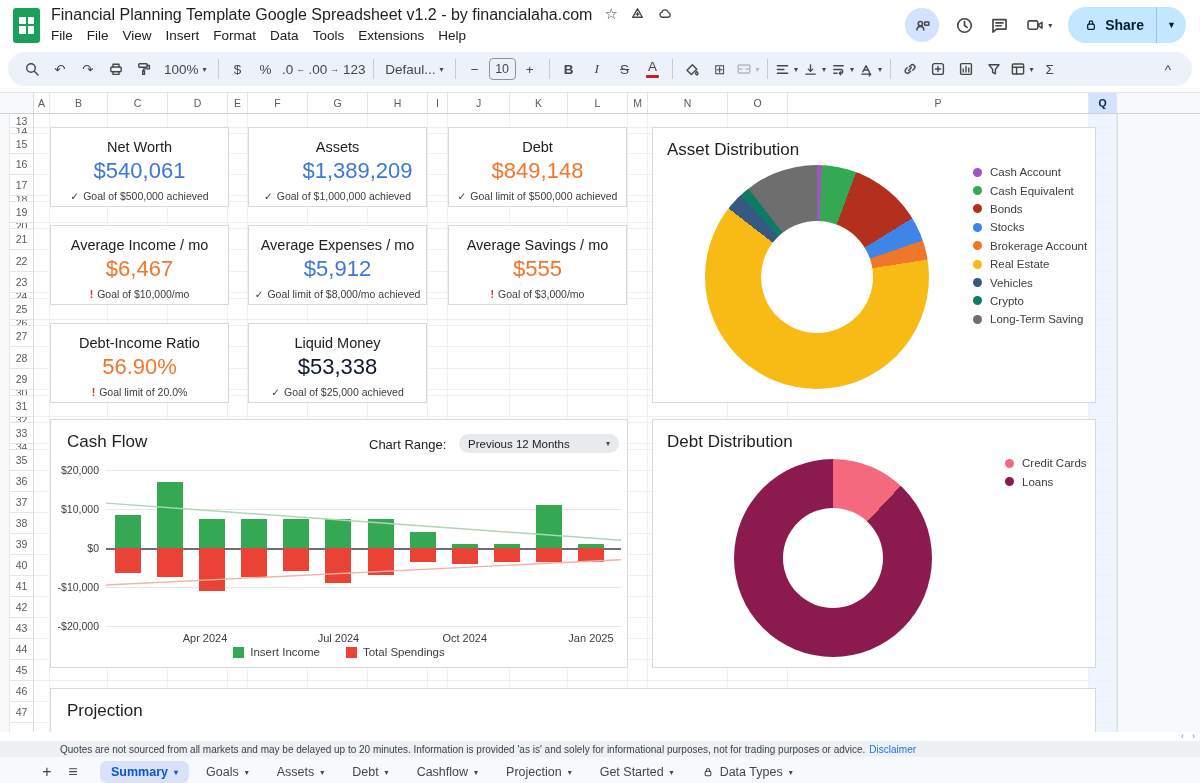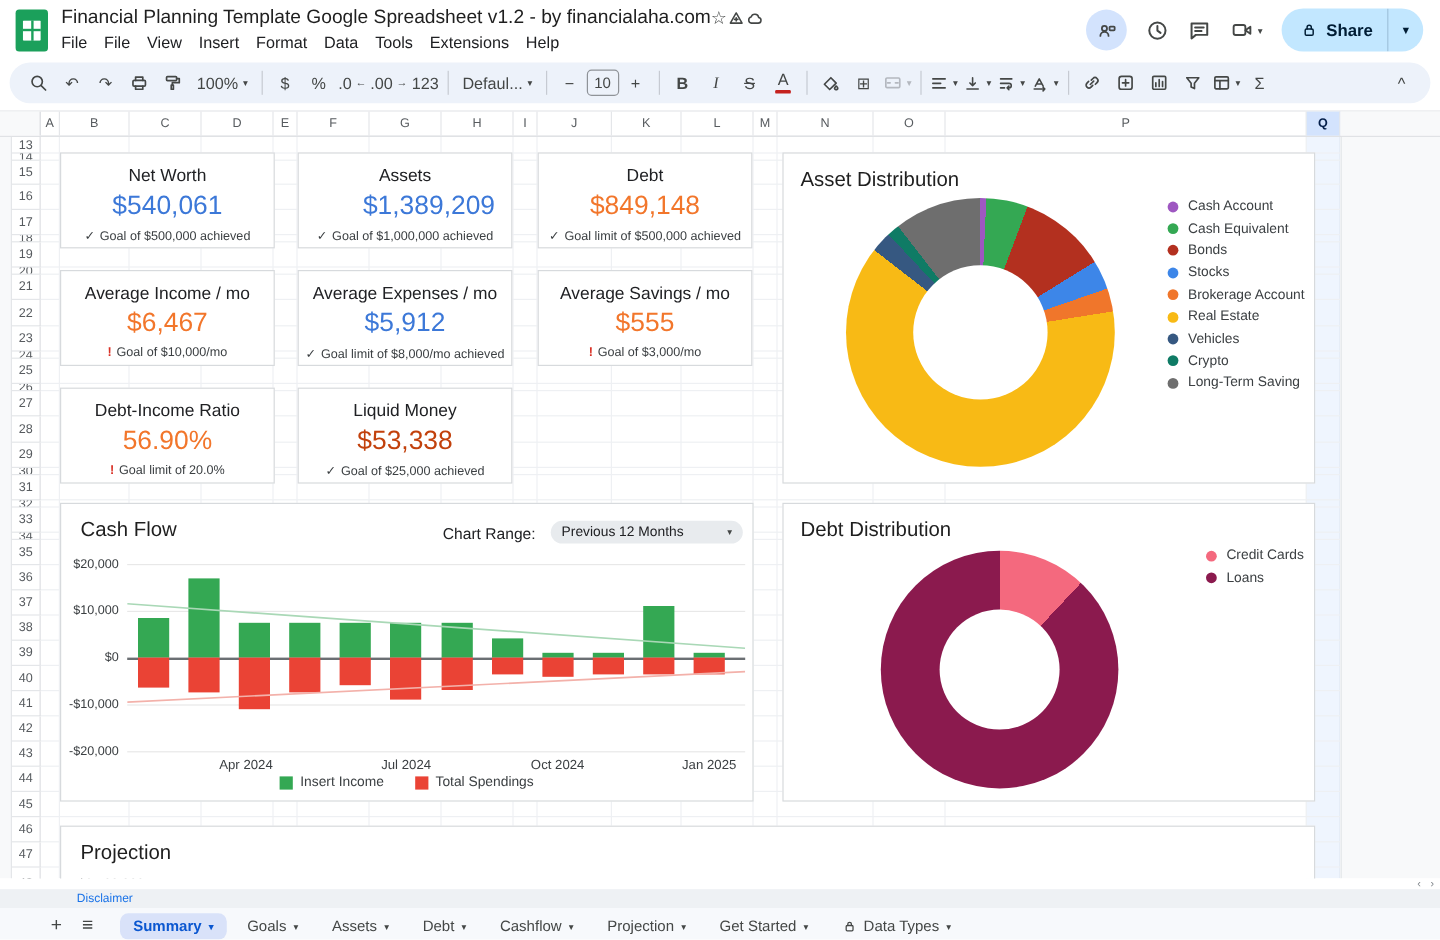--- a/index.html
+++ b/index.html
@@ -8,21 +8,21 @@
   svg { display:block; }
   .ic { stroke:#444746; fill:none; stroke-width:1.4; stroke-linecap:round; stroke-linejoin:round; }
 
   
   .appbar { height:50px; display:flex; align-items:center; background:#fff; }
   .logo { width:27px; height:35px; margin:0 11px 0 13px; background:#1ba05b; border-radius:3px; position:relative; flex:0 0 auto; }
   .logo .grid { position:absolute; left:6px; top:9px; width:15px; height:17px; background:
       linear-gradient(#1ba05b,#1ba05b) center/100% 2px no-repeat,
       linear-gradient(90deg,#1ba05b,#1ba05b) center/2px 100% no-repeat, #fff; border-radius:1px; }
   .titleblock { display:flex; flex-direction:column; min-width:0; }
-  .title-row { display:flex; align-items:center; }
+  .title-row { display:flex; align-items:flex-start; gap:12px; }
   .doc-title { font-size:16px; color:#1f1f1f; white-space:nowrap; }
   .title-ic { color:#444746; font-size:15px; line-height:1; }
   .menu-row { display:flex; margin-top:3px; margin-left:-7px; }
   .menu-item { font-size:13.5px; color:#202124; padding:1px 7px; border-radius:4px; cursor:default; }
   .appbar-right { margin-left:auto; display:flex; align-items:center; gap:16px; padding-right:14px; }
   .presence-pill { width:34px; height:34px; border-radius:50%; background:#d3e3fd; display:flex; align-items:center; justify-content:center; }
   .meet-group { display:flex; align-items:center; gap:3px; }
   .mini-caret { font-size:8px; color:#444746; }
   .share-btn { display:flex; align-items:stretch; background:#c2e7ff; border-radius:100px; height:36px; overflow:hidden; }
   .share-main { display:flex; align-items:center; gap:7px; padding:0 12px 0 16px; color:#001d35; font-size:14px; font-weight:600; }
@@ -613,34 +613,35 @@
         <div class="kpi-value" style="color: rgb(242, 118, 43);">$555</div>
         <div class="kpi-status"><span class="sicon" style="color: rgb(217, 48, 37); font-weight: 700;">!</span><span>Goal of $3,000/mo</span></div>
       </div>
       <div class="kpi-card" style="left: 16px; top: 209px;">
         <div class="kpi-title">Debt-Income Ratio</div>
         <div class="kpi-value" style="color: rgb(242, 118, 43);">56.90%</div>
         <div class="kpi-status"><span class="sicon" style="color: rgb(217, 48, 37); font-weight: 700;">!</span><span>Goal limit of 20.0%</span></div>
       </div>
       <div class="kpi-card" style="left: 214px; top: 209px;">
         <div class="kpi-title">Liquid Money</div>
-        <div class="kpi-value" style="color: #c2410c;">$53,338</div>
+        <div class="kpi-value" style="color: #0f172a;">$53,338</div>
         <div class="kpi-status"><span class="sicon" style="color: rgb(60, 64, 67);">✓</span><span>Goal of $25,000 achieved</span></div>
       </div>
     </div>
 
   <div class="main-fill"></div>
 </div>
 
 <div class="scroll-strip">
   <span>‹</span>
   <span>›</span>
 </div>
 
 <div class="disclaimer">
+  <span>Quotes are not sourced from all markets and may be delayed up to 20 minutes. Information is provided 'as is' and solely for informational purposes, not for trading purposes or advice.</span>
   <a href="#">Disclaimer</a>
 </div>
 
 <div class="tabsbar">
   <span class="tab-util">+</span>
   <span class="tab-util">≡</span>
   <div id="tabs-list">
       <div class="tab active">
         <span class="tab-label">Summary</span>
         <span class="tab-caret">▾</span>

